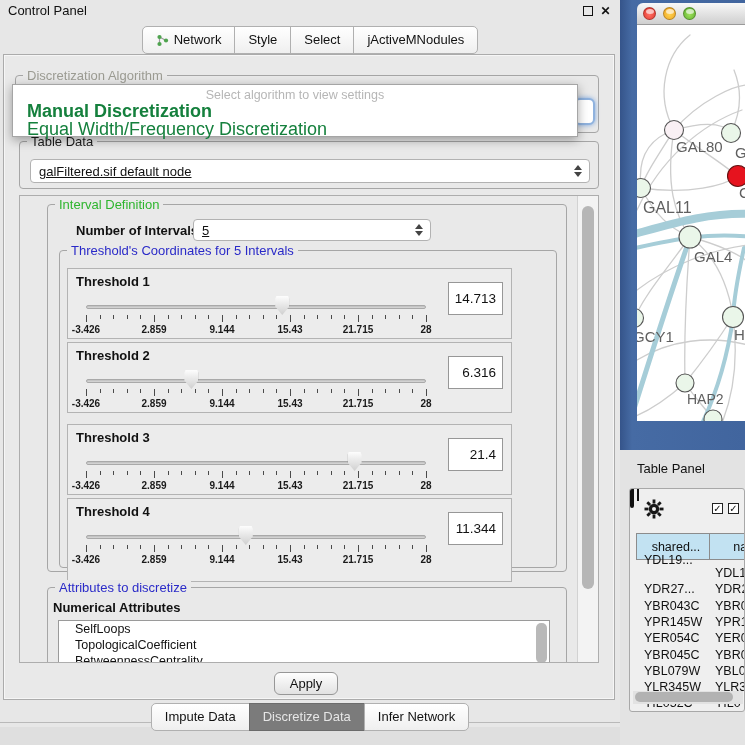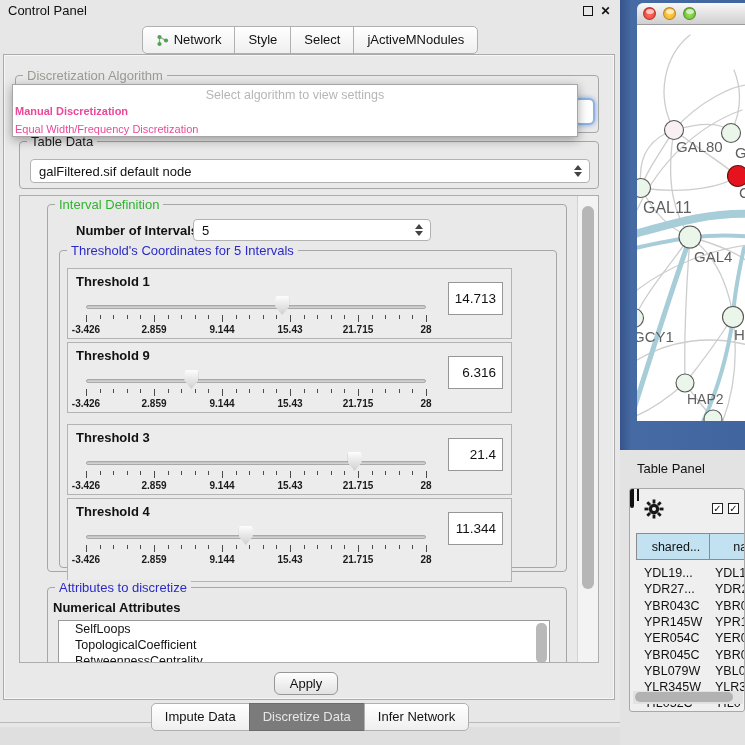--- a/index.html
+++ b/index.html
@@ -33,21 +33,21 @@
   .groupbox { position:absolute; border:1px solid #a6a6a6; border-radius:4px; }
   .grouptitle { position:absolute; top:-8px; left:7px; background:#e9e9e9; padding:0 4px; font-size:13px; }
 
   #algoGroup { left:11px; top:20px; width:584px; height:58px; }
   #algoGroup .grouptitle { color:#9c9c93; }
 
   #tdGroup { left:15px; top:86px; width:580px; height:48px; }
   #tdGroup .grouptitle { color:#1c1c1c; }
 
   .combo { position:absolute; background:#fff; border:1px solid #b2b2b2; border-radius:4px;
-    font-size:13px; color:#111; display:flex; align-items:center; padding-left:8px; }
+    font-size:13px; color:#111; display:flex; align-items:center; padding-left:8px;text-decoration:underline; }
   .combo .spin { position:absolute; right:5px; top:0; bottom:0; width:12px; display:flex;
     flex-direction:column; justify-content:center; align-items:center; gap:2px; }
   .combo .up { width:0;height:0;border-left:4px solid transparent;border-right:4px solid transparent;border-bottom:5px solid #444; }
   .combo .dn { width:0;height:0;border-left:4px solid transparent;border-right:4px solid transparent;border-top:5px solid #444; }
   #tdCombo { left:10px; top:17px; width:560px; height:24px; }
 
   #scrollArea { position:absolute; left:15px; top:140px; width:580px; height:468px; border:1px solid #adadad; background:#e9e9e9; }
   #viewport { position:absolute; left:0; top:0; width:557px; height:466px; overflow:hidden; }
   #vscroll { position:absolute; right:0; top:0; width:21px; height:466px; background:#f3f3f3; border-left:1px solid #d2d2d2; }
   #vscroll .thumb { position:absolute; left:4px; top:10px; width:12px; height:383px; border-radius:6px; background:#b6b6b6; }
@@ -85,21 +85,21 @@
   #listScroll { position:absolute; right:2px; top:2px; width:11px; height:40px; border-radius:5px; background:#b9b9b9; }
 
   #applyBtn { position:absolute; left:270px; top:617px; width:64px; height:23px; border:1px solid #979797;
     border-radius:6px; background:linear-gradient(#fefefe,#e2e2e2); font-family:"Liberation Sans",sans-serif;
     font-size:13px; color:#111; }
 
   
   #popup { position:absolute; left:12px; top:84px; width:566px; height:53px; background:#fff;
     border:1px solid #a5a5a5; box-shadow:0 3px 10px rgba(0,0,0,.35); z-index:10; }
   #popupHint { text-align:center; font-size:12.5px; color:#b6b6b6; padding-top:3px; }
-  .popup-opt { font-size:11px; color:#ec4899; padding:1px 2px; line-height:16px; }
+  .popup-opt { font-size:18px; color:#15803d; padding:1px 14px; line-height:16px; }
   .popup-opt.sel { font-weight:bold; }
   #comboFrag { position:absolute; left:574px; top:98px; width:21px; height:27px; background:#fff;
     border:2px solid #8fb2de; border-radius:6px; box-shadow:0 0 5px #79a5df; z-index:5; }
 
   
   #right { position:absolute; left:620px; top:0; width:125px; height:745px; background:#e3e3e3; }
   #blueArea { position:absolute; left:0; top:0; width:125px; height:450px;
     background:linear-gradient(90deg,#35548a 0,#466ba4 12px,#41659e 100%); }
   #macbar { position:absolute; left:17px; top:3px; width:108px; height:22px; border-radius:6px 0 0 0;
     background:linear-gradient(#f8f8f8,#cfcfcf); border-bottom:1px solid #9a9a9a; }
@@ -238,21 +238,21 @@
                     <span style="left: 40%;">9.144</span>
                     <span style="left: 60%;">15.43</span>
                     <span style="left: 80%;">21.715</span>
                     <span style="left: 100%;">28</span>
                   </div>
               </div>
               <input class="thValue" value="14.713" style="">
             </div>
 
             <div class="thPanel" style="top:91px">
-              <span class="thLabel">Threshold 9</span>
+              <span class="thLabel">Threshold 2</span>
               <div class="slider">
                 <div class="track"></div>
                 <div class="thumb" style="left: 30.9998%;"></div>
                 <div class="ticks">
                     <i class="major" style="left: 0%;"></i>
                     <i class="minor" style="left: 4%;"></i>
                     <i class="minor" style="left: 8%;"></i>
                     <i class="minor" style="left: 12%;"></i>
                     <i class="minor" style="left: 16%;"></i>
                     <i class="major" style="left: 20%;"></i>
@@ -505,21 +505,21 @@
       </svg>
     </span>
     <span id="splitIcon"></span>
     <span class="cbx" id="cb1">✓</span>
     <span class="cbx" id="cb2">✓</span>
 
     <div class="tpHeadCell" id="hc1">shared...</div>
     <div class="tpHeadCell" id="hc2">name</div>
 
     <div id="tpRows">
-        <span class="trowcell" style="left: 14px; top: 77px;">YDL19...</span>
+        <span class="trowcell" style="left: 14px; top: 64px;">YDL19...</span>
         <span class="trowcell" style="left: 85px; top: 77px;">YDL1</span>
         <span class="trowcell" style="left: 14px; top: 93.3px;">YDR27...</span>
         <span class="trowcell" style="left: 85px; top: 93.3px;">YDR2</span>
         <span class="trowcell" style="left: 14px; top: 109.6px;">YBR043C</span>
         <span class="trowcell" style="left: 85px; top: 109.6px;">YBR0</span>
         <span class="trowcell" style="left: 14px; top: 125.9px;">YPR145W</span>
         <span class="trowcell" style="left: 85px; top: 125.9px;">YPR1</span>
         <span class="trowcell" style="left: 14px; top: 142.2px;">YER054C</span>
         <span class="trowcell" style="left: 85px; top: 142.2px;">YER0</span>
         <span class="trowcell" style="left: 14px; top: 158.5px;">YBR045C</span>

